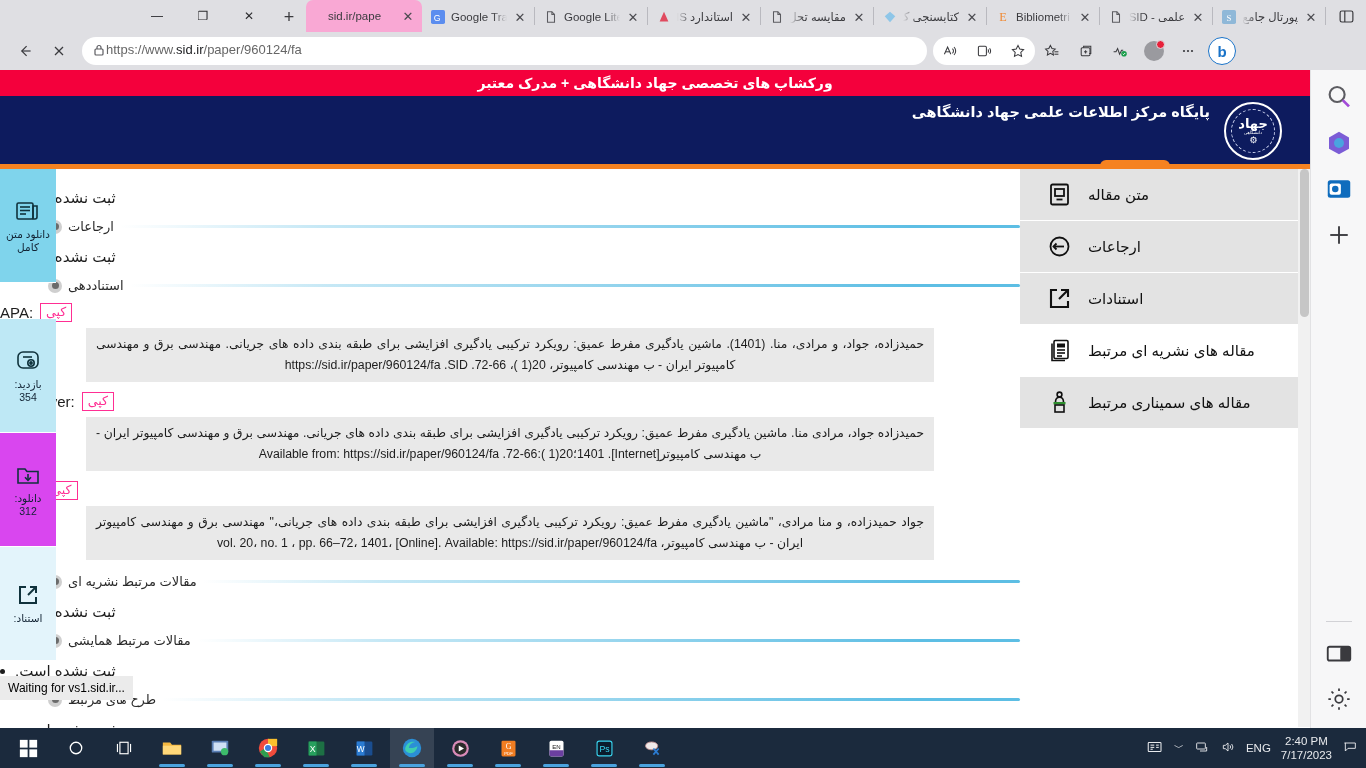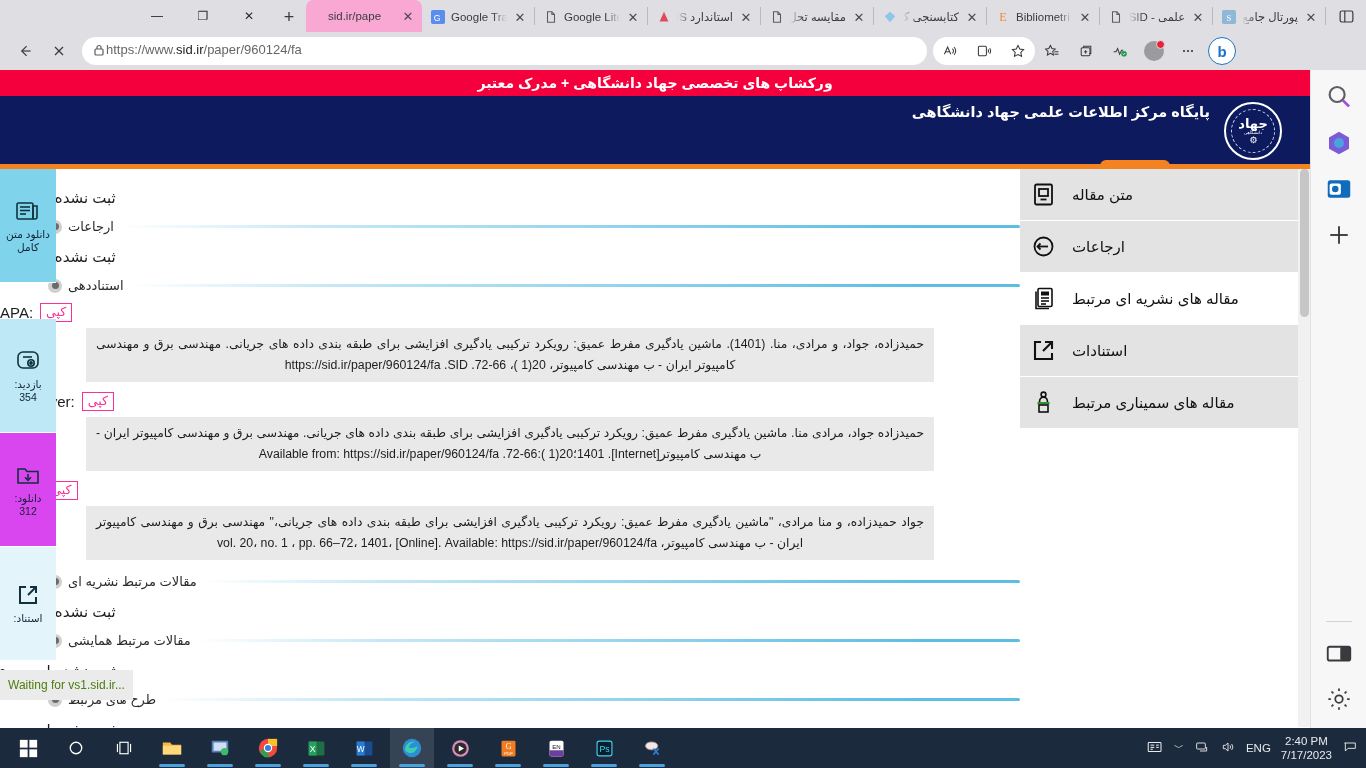--- a/index.html
+++ b/index.html
@@ -81,21 +81,21 @@
   .caret { font-size: 9px; }
 
   .orange-strip { height: 5px; background: #f58220; position: relative; }
   .orange-tab { position: absolute; top: -4px; right: 140px; width: 70px; height: 10px; background: #f58220; border-radius: 6px 6px 0 0; }
 
   .content-wrap { position: relative; height: 559px; background: #fff; display: flex; direction: rtl; }
 
   
   .side-menu { width: 290px; flex: 0 0 290px; padding-top: 0; }
   .side-item { height: 52px; background: #e3e3e3; border-bottom: 1px solid #ffffff;
-     display: flex; align-items: center; justify-content: flex-start; gap: 12px; padding: 0 0 0 6px; flex-direction: row-reverse; }
+     display: flex; align-items: center; justify-content: flex-start; gap: 12px; padding: 0 0 0 22px; flex-direction: row-reverse; }
   .side-item.active { background: #ffffff; }
   .side-item .s-ico { width: 34px; flex: 0 0 34px; display: flex; align-items: center; justify-content: center; color: #111; }
   .side-item .s-ico svg { width: 25px; height: 25px; }
   .side-item .s-label { font-size: 15px; color: #111; }
 
   
   .main-col { flex: 1 1 auto; position: relative; padding-top: 6px; }
 
   .sec-row { display: flex; flex-direction: row; align-items: center; gap: 6px; padding: 0 0 0 48px; margin-top: 4px; }
   .sec-line { flex: 1 1 auto; height: 3px; border-radius: 2px;
@@ -126,21 +126,21 @@
     border-bottom: 1px solid #ffffff;
   }
   .stat.s0 { background: #7fd4ec; }
   .stat.s1 { background: #bee8f5; margin-top: 36px; }
   .stat.s2 { background: #d946ef; }
   .stat.s3 { background: #e3f4fb; }
   .stat svg { width: 26px; height: 26px; }
   .stat .cap { font-size: 10.5px; text-align: center; line-height: 13px; color: #123; }
 
   
-  .status-bubble { position: absolute; left: 0; bottom: 28px; height: 30px; background: #ebebeb; color: #4d7c0f;
+  .status-bubble { position: absolute; left: 0; bottom: 28px; height: 24px; background: #ebebeb; color: #000000;
      font-size: 12px; display: flex; align-items: center; padding: 0 8px; direction: ltr; }
 
   
   .edge-rail { position: absolute; top: 70px; right: 0; width: 56px; height: 658px; background: #f7f7f8; border-left: 1px solid #e2e2e4;
       display: flex; flex-direction: column; align-items: center; padding-top: 12px; gap: 16px; }
   .edge-rail .r-ico { width: 30px; height: 30px; display: flex; align-items: center; justify-content: center; }
   .edge-rail .spacer { flex: 1 1 auto; }
   .edge-rail .divider { width: 26px; height: 1px; background: #d2d2d6; }
 
   
@@ -473,45 +473,45 @@
       <div class="side-item">
         <span class="s-ico">
           <svg viewBox="0 0 25 25" fill="none" stroke="#111" stroke-width="1.8">
               <circle cx="12.5" cy="12.5" r="9"></circle>
               <line x1="8" y1="12.5" x2="17" y2="12.5"></line>
               <path d="M9.5 9.5 6.5 12.5 9.5 15.5"></path>
             </svg>
         </span>
         <span class="s-label">ارجاعات</span>
       </div>
+      <div class="side-item">
+        <span class="s-ico">
+          <svg viewBox="0 0 25 25" fill="none" stroke="#111" stroke-width="2.1">
+              <path d="M10 4H4v17h17v-6"></path>
+              <line x1="12" y1="13" x2="21" y2="4"></line>
+              <path d="M14 4h7v7"></path>
+            </svg>
+        </span>
+        <span class="s-label">استنادات</span>
+      </div>
       <div class="side-item active">
         <span class="s-ico">
           <svg viewBox="0 0 25 25" fill="none" stroke="#111" stroke-width="1.6">
               <rect x="7" y="2.5" width="14" height="18" rx="1.2"></rect>
               <rect x="10" y="5.5" width="8" height="4" fill="#111" stroke="none"></rect>
               <line x1="10" y1="12" x2="18" y2="12"></line>
               <line x1="10" y1="15" x2="18" y2="15"></line>
               <line x1="10" y1="18" x2="15" y2="18"></line>
               <path d="M5 5.5v17h13"></path>
             </svg>
         </span>
         <span class="s-label">مقاله های نشریه ای مرتبط</span>
       </div>
       <div class="side-item">
         <span class="s-ico">
-          <svg viewBox="0 0 25 25" fill="none" stroke="#111" stroke-width="2.1">
-              <path d="M10 4H4v17h17v-6"></path>
-              <line x1="12" y1="13" x2="21" y2="4"></line>
-              <path d="M14 4h7v7"></path>
-            </svg>
-        </span>
-        <span class="s-label">استنادات</span>
-      </div>
-      <div class="side-item">
-        <span class="s-ico">
           <svg viewBox="0 0 25 25" fill="none" stroke="#111" stroke-width="1.6">
               <circle cx="12.5" cy="4.5" r="2.4"></circle>
               <path d="M8.5 12c0-3 1.8-4.8 4-4.8s4 1.8 4 4.8"></path>
               <rect x="6.5" y="12" width="12" height="2.4" fill="#2d8f2d" stroke="none"></rect>
               <rect x="8" y="15" width="9" height="7"></rect>
             </svg>
         </span>
         <span class="s-label">مقاله های سمیناری مرتبط</span>
       </div>
     </div>

